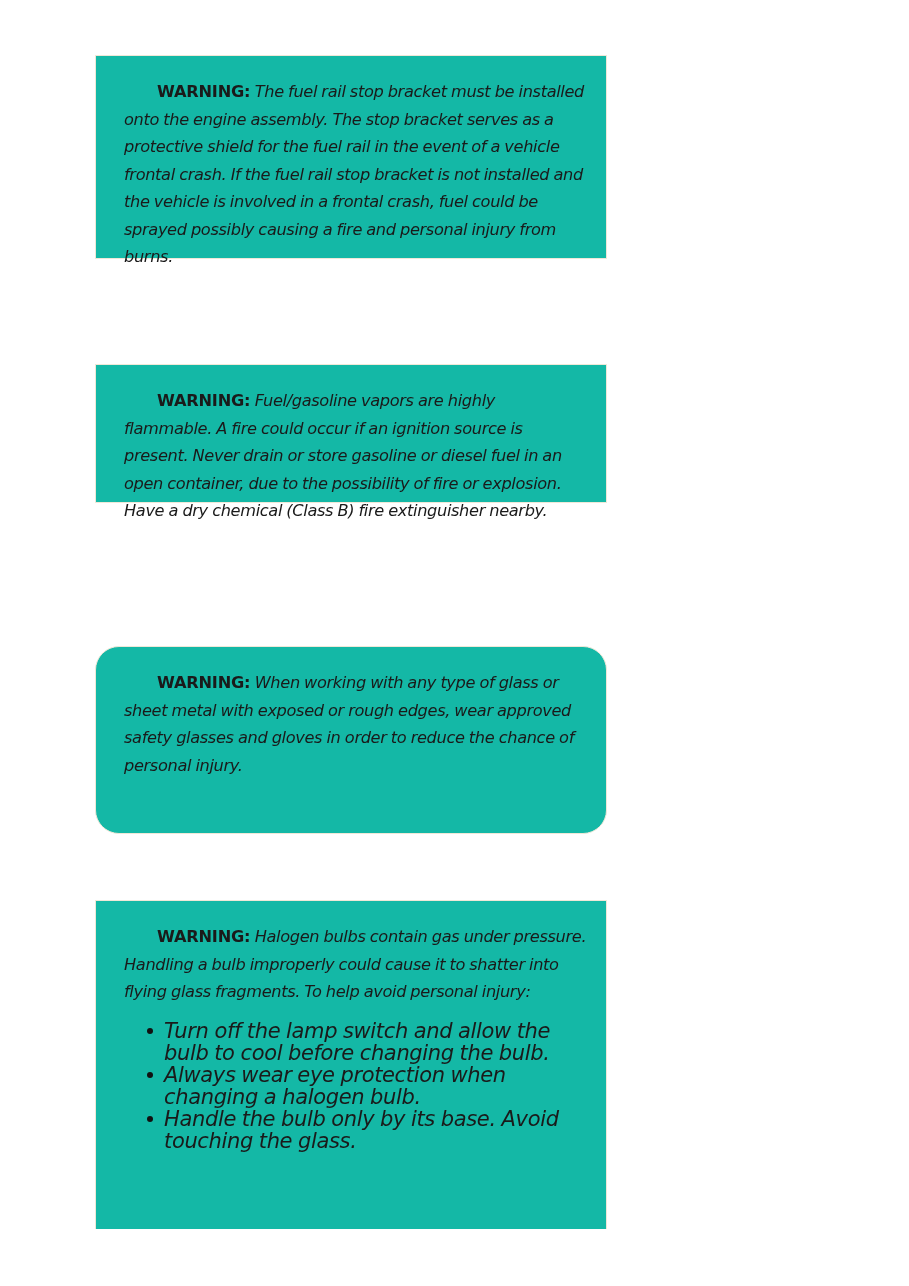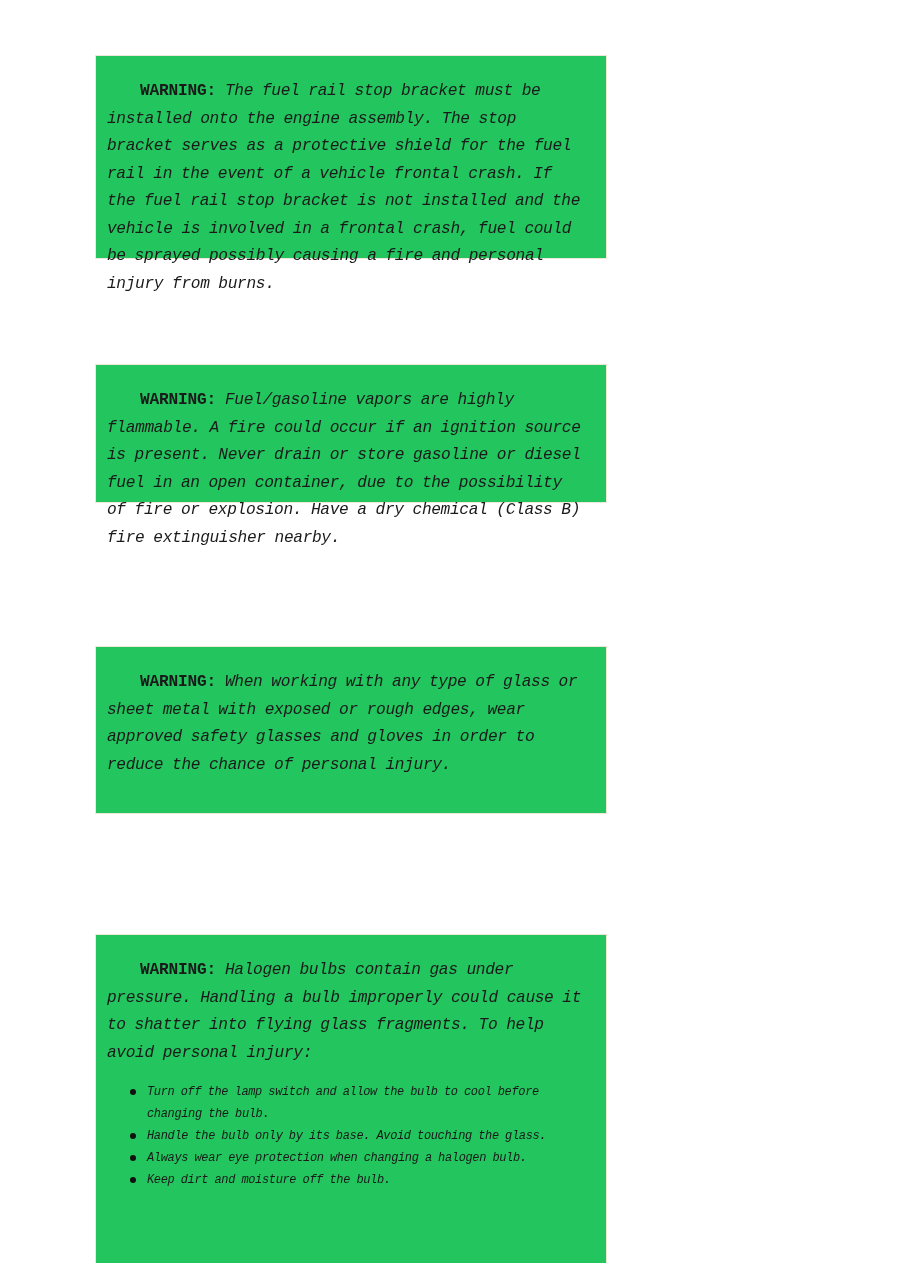--- a/index.html
+++ b/index.html
@@ -1,45 +1,44 @@
 <!DOCTYPE html>
 <html><head>
 <meta charset="utf-8">
 <style>
   html, body { margin: 0; padding: 0; background: #ffffff; }
   body { width: 909px; height: 1286px; position: relative; overflow: hidden;
          font-family: "DejaVu Sans", sans-serif; color: #1a1a1a; }
   .card { position: absolute; left: 95px; width: 512px; box-sizing: border-box;
-          border: 1px solid #efe8d8; background: #22c55e; padding: 22px 19px 18px 11px; font-family: Liberation Mono, monospace; }
+          border: 1px solid #efe8d8; background: #14b8a6; padding: 22px 19px 18px 28px; }
   .card.open { border-bottom: none; }
   .para { margin: 0; font-size: 16.2px; line-height: 27.5px; font-style: italic;
           text-indent: 33px; letter-spacing: -0.35px; word-spacing: -0.5px; }
   .lead { font-style: normal; font-weight: bold; letter-spacing: -0.2px; }
   ul.bullets { list-style: none; margin: 14px 0 0 0; padding: 0 0 0 40px; }
-  ul.bullets li { position: relative; font-size: 12px; line-height: 22px; font-style: italic;
+  ul.bullets li { position: relative; font-size: 21px; line-height: 22px; font-style: italic;
                   letter-spacing: -0.35px; word-spacing: -0.5px; }
   ul.bullets li .dot { position: absolute; left: -17px; top: 8px; width: 6px; height: 6px;
                        border-radius: 50%; background: #111; }
 </style>
 </head>
 <body>
 
 <div class="card" style="top:55px; height:204px;">
   <p class="para"><span class="lead">WARNING:</span> <span>The fuel rail stop bracket must be installed onto the engine assembly. The stop bracket serves as a protective shield for the fuel rail in the event of a vehicle frontal crash. If the fuel rail stop bracket is not installed and the vehicle is involved in a frontal crash, fuel could be sprayed possibly causing a fire and personal injury from burns.</span></p>
 </div>
 
 <div class="card" style="top:364px; height:139px;">
   <p class="para"><span class="lead">WARNING:</span> <span>Fuel/gasoline vapors are highly flammable. A fire could occur if an ignition source is present. Never drain or store gasoline or diesel fuel in an open container, due to the possibility of fire or explosion. Have a dry chemical (Class B) fire extinguisher nearby.</span></p>
 </div>
 
-<div class="card" style="top:646px; height:168px;">
+<div class="card" style="top:646px; height:188px;border-radius:24px;">
   <p class="para"><span class="lead">WARNING:</span> <span>When working with any type of glass or sheet metal with exposed or rough edges, wear approved safety glasses and gloves in order to reduce the chance of personal injury.</span></p>
 </div>
 
-<div class="card open" style="top:900px; height:329px;margin-top:34px;">
+<div class="card open" style="top:900px; height:329px;">
   <p class="para"><span class="lead">WARNING:</span> <span>Halogen bulbs contain gas under pressure. Handling a bulb improperly could cause it to shatter into flying glass fragments. To help avoid personal injury:</span></p>
   <ul class="bullets">
     <li><span class="dot"></span><span>Turn off the lamp switch and allow the bulb to cool before changing the bulb.</span></li>
+    <li><span class="dot"></span><span>Always wear eye protection when changing a halogen bulb.</span></li>
     <li><span class="dot"></span><span>Handle the bulb only by its base. Avoid touching the glass.</span></li>
-    <li><span class="dot"></span><span>Always wear eye protection when changing a halogen bulb.</span></li>
-    <li><span class="dot"></span><span>Keep dirt and moisture off the bulb.</span></li>
   </ul>
 </div>
 
 </body></html>

